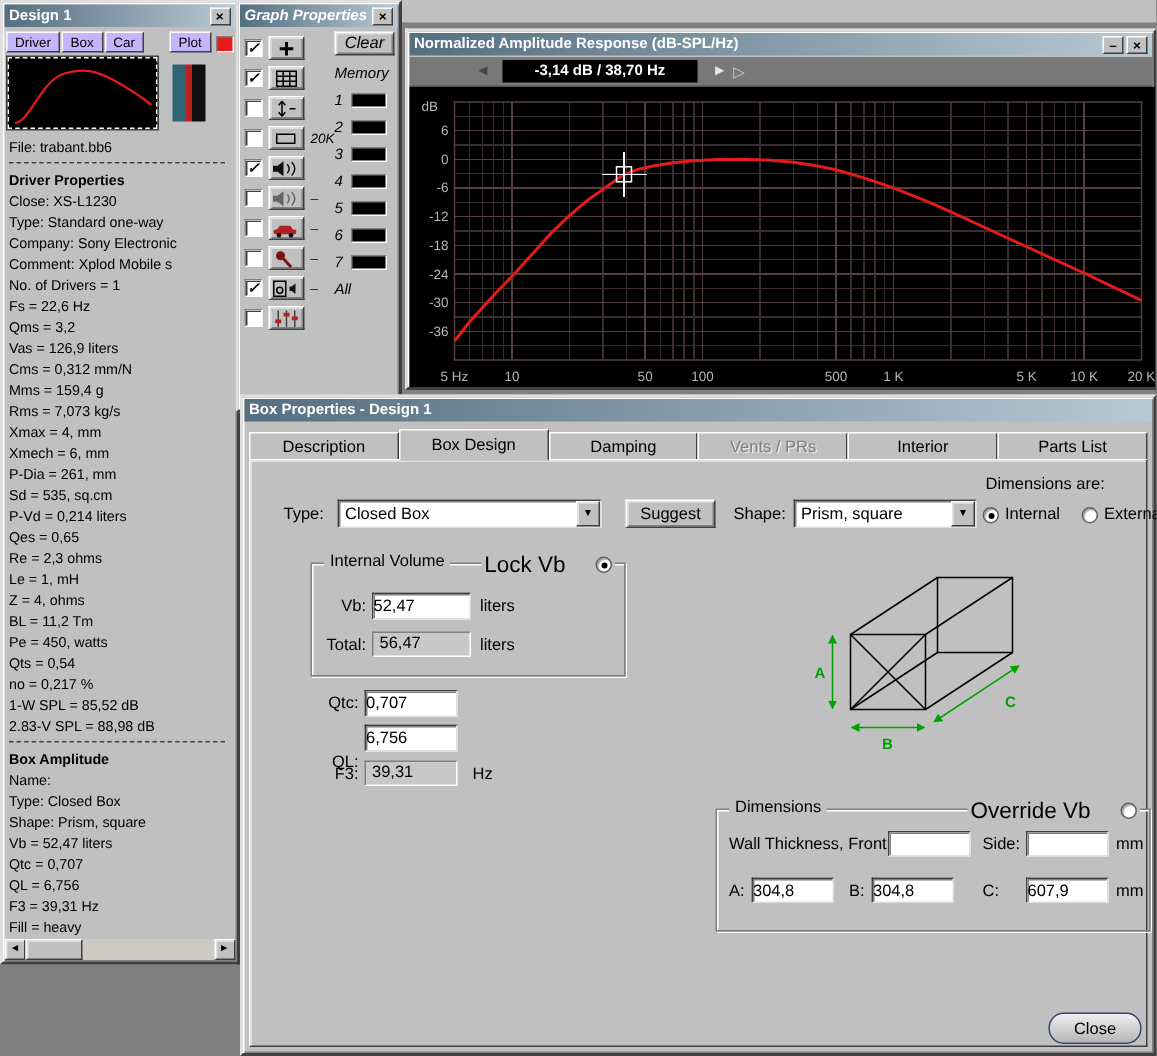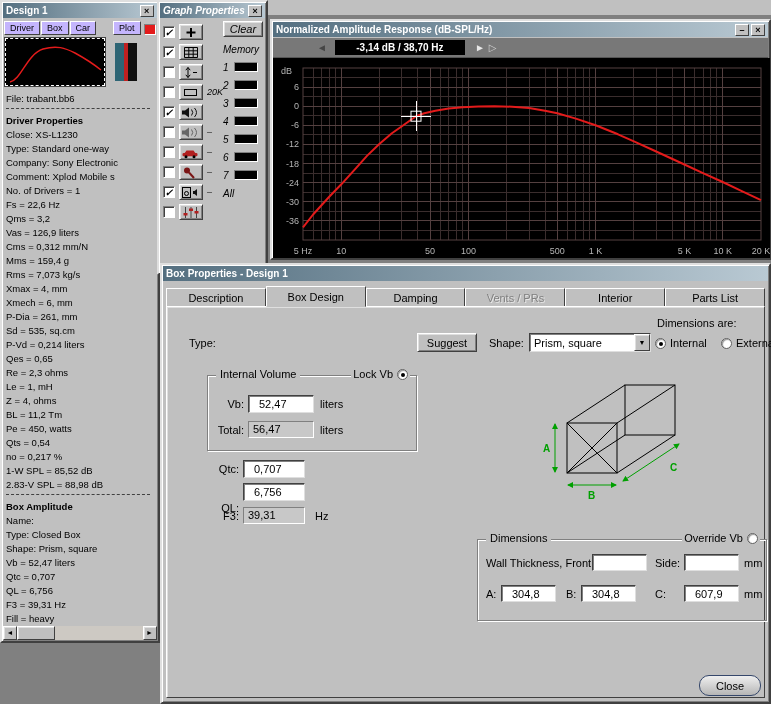--- a/index.html
+++ b/index.html
@@ -83,32 +83,32 @@
   .btabs{position:absolute;left:4px;right:4px;top:21px;height:21px;display:flex;align-items:flex-end;}
   .btab{flex:1;height:19px;font-size:11px;display:flex;align-items:center;justify-content:center;
     background:#c0c0c0;border:1px solid;border-color:#fff #404040 #404040 #fff;white-space:nowrap;overflow:hidden;}
   .btab.active{height:21px;border-bottom-color:#c0c0c0;font-weight:normal;z-index:3;}
   .btab.disabled{color:#808080;text-shadow:1px 1px 0 #e8e8e8;}
   .bpanel{position:absolute;left:4px;right:4px;top:41px;bottom:4px;background:#c0c0c0;border:1px solid;
     border-color:#fff #404040 #404040 #fff;box-shadow:inset 1px 1px 0 #dfdfdf;z-index:1;}
   .lbl{position:absolute;font-size:11px;white-space:nowrap;}
   .rlbl{text-align:right;}
   .tinput{position:absolute;background:#fff;border:1px solid;border-color:#404040 #dfdfdf #dfdfdf #404040;
-    box-shadow:inset 1px 1px 0 #808080;font-family:"Liberation Sans",sans-serif;font-size:11px;padding:0 10px;outline:none;cursor:text;}
+    box-shadow:inset 1px 1px 0 #808080;font-family:"Liberation Sans",sans-serif;font-size:11px;padding:0 0;outline:none;cursor:text;}
   .flat{position:absolute;background:#c8c8c8;border:1px solid;border-color:#808080 #fff #fff #808080;
     font-size:11px;padding:1px 4px;}
   .select{position:absolute;height:19px;background:#fff;border:1px solid;border-color:#404040 #dfdfdf #dfdfdf #404040;
     box-shadow:inset 1px 1px 0 #808080;display:flex;align-items:center;}
   .select .sval{flex:1;font-size:11px;padding:0 4px;white-space:nowrap;overflow:hidden;}
   .select .sbtn{width:16px;align-self:stretch;background:#c0c0c0;border:1px solid;border-color:#fff #404040 #404040 #fff;
     box-shadow:inset 1px 1px 0 #dfdfdf;font-size:7px;display:flex;align-items:center;justify-content:center;}
   .gbox{position:absolute;border:1px solid #808080;box-shadow:inset 1px 1px 0 #fff, 1px 1px 0 #fff;}
   .gbox .legend{position:absolute;top:-8px;left:8px;background:#c0c0c0;padding:0 4px;font-size:11px;white-space:nowrap;}
-  .gbox .corner{position:absolute;top:-8px;right:6px;background:#c0c0c0;padding:0 2px;font-size:11px;
-    display:flex;align-items:center;gap:4px;white-space:nowrap;}
+  .gbox .corner{position:absolute;top:-8px;right:6px;background:#c0c0c0;padding:0 2px;font-size:15px;
+    display:flex;align-items:center;gap:20px;white-space:nowrap;}
   .radio{width:11px;height:11px;border-radius:50%;background:#fff;border:1px solid #606060;
     box-shadow:inset 1px 1px 1px #9a9a9a;position:relative;flex:0 0 auto;display:inline-block;vertical-align:-2px;}
   .radio.on::after{content:"";position:absolute;left:3px;top:3px;width:4px;height:4px;border-radius:50%;background:#000;}
   .rgroup{position:absolute;display:flex;align-items:center;gap:4px;font-size:11px;}
   .close-btn{position:absolute;width:62px;height:21px;border-radius:10px;border:1px solid #35476b;
     background:linear-gradient(#efefef,#b6b6b6);font-size:11px;display:flex;align-items:center;justify-content:center;}
   .prism{position:absolute;}
 </style>
 </head>
 <body>
@@ -486,20 +486,24 @@
     <span class="btab normal">Description</span>
         <span class="btab active">Box Design</span>
         <span class="btab normal">Damping</span>
         <span class="btab disabled">Vents / PRs</span>
         <span class="btab normal">Interior</span>
         <span class="btab normal">Parts List</span>
       </div>
     <div class="bpanel">
 
       <span class="lbl" style="left:22px;top:30px;">Type:</span>
+      <span class="select" style="left:58px;top:26px;width:176px;">
+        <span class="sval">Closed Box</span>
+        <span class="sbtn">▼</span>
+      </span>
       <span class="btn" style="position:absolute;left:250px;top:26px;width:60px;height:19px;">Suggest</span>
       <span class="lbl" style="left:322px;top:30px;">Shape:</span>
       <span class="select" style="left:362px;top:26px;width:122px;">
         <span class="sval">Prism, square</span>
         <span class="sbtn">▼</span>
       </span>
       <span class="lbl" style="left:490px;top:10px;">Dimensions are:</span>
       <span class="rgroup" style="left:488px;top:30px;">
         <span class="radio on"></span>
         <span>Internal</span>

